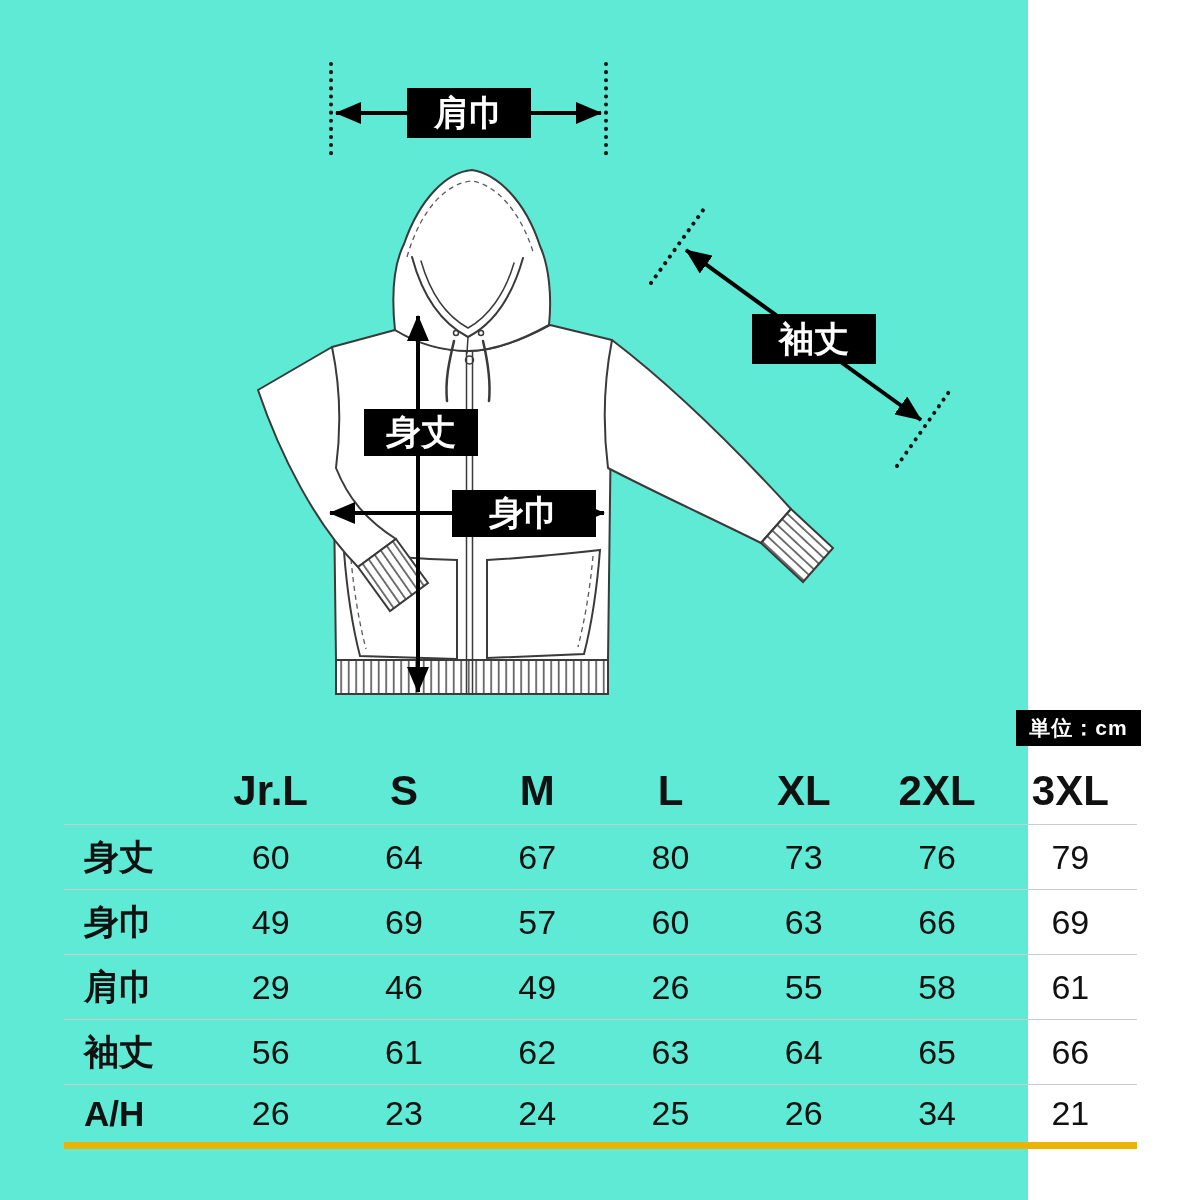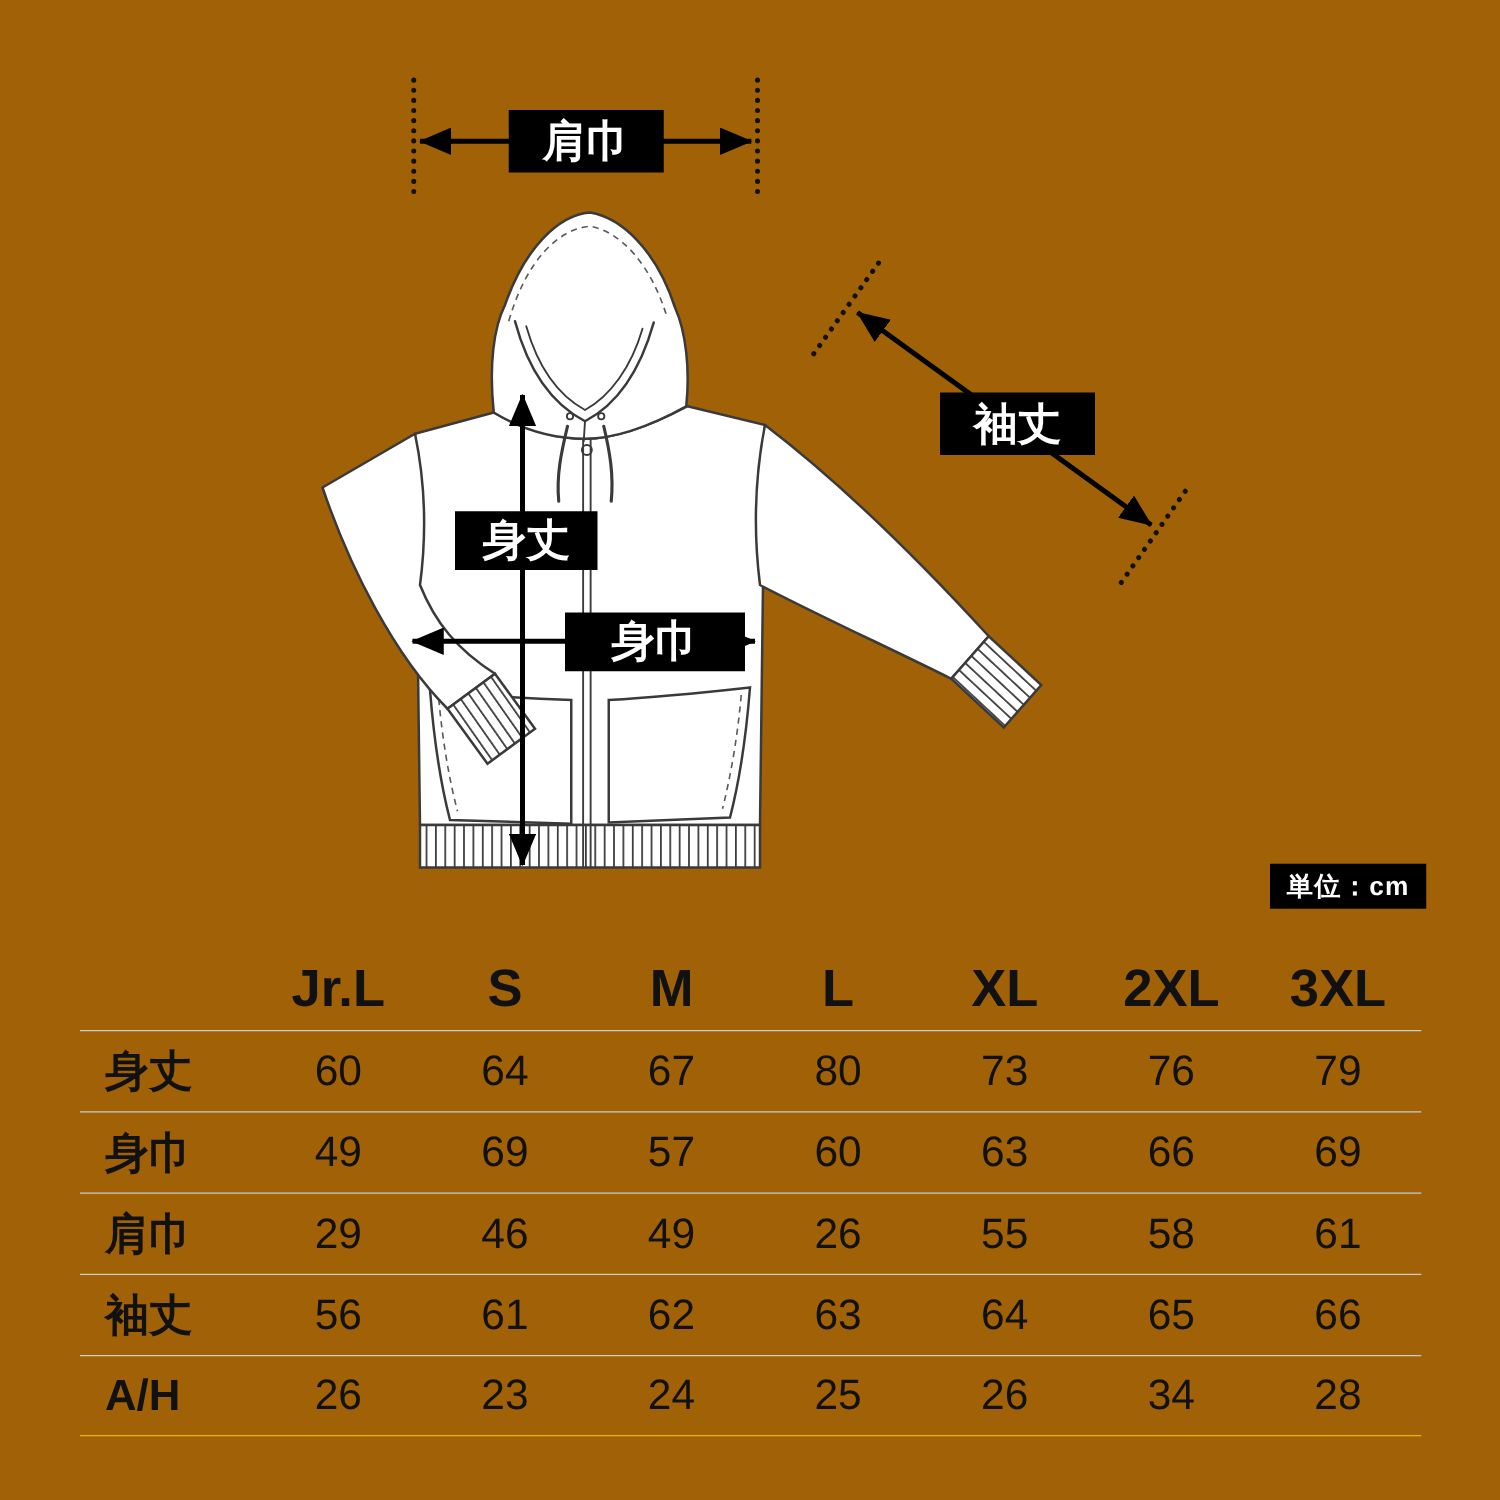--- a/index.html
+++ b/index.html
@@ -3,47 +3,47 @@
 <meta charset="utf-8">
 <style>
   * { margin:0; padding:0; box-sizing:border-box; }
   html,body { width:1200px; height:1200px; }
   body {
     background:#ffffff;
     font-family:"Liberation Sans","DejaVu Sans",sans-serif;
     position:relative;
     overflow:hidden;
   }
-  .canvas { position:absolute; inset:0; width:1200px; height:1200px; background:#a16207; }
+  .canvas { position:absolute; inset:0; width:1028px; height:1200px; background:#5eead4; }
 
   .diagram-svg { position:absolute; left:0; top:0; }
 
   
   .outline  { fill:#ffffff; stroke:#3a3a3a; stroke-width:2; stroke-linejoin:round; }
   .lineonly { fill:none; stroke:#3a3a3a; stroke-width:2; stroke-linecap:round; }
   .thin     { fill:none; stroke:#3a3a3a; stroke-width:1.5; stroke-linecap:round; }
   .dashedln { fill:none; stroke:#5a5a5a; stroke-width:1.3; stroke-dasharray:5 4; }
   .string   { fill:none; stroke:#3a3a3a; stroke-width:2.5; stroke-linecap:round; }
   .dotted   { stroke:#111; stroke-width:4; stroke-linecap:round; stroke-dasharray:0.1 8; fill:none; }
   .arrow    { stroke:#000; stroke-width:4; }
   .lblbox   { fill:#000; }
   .lbltxt   { fill:#fff; font-size:35px; font-weight:700; text-anchor:middle;
               font-family:"Liberation Sans","DejaVu Sans",sans-serif; }
 
   .unit-badge {
-    position:absolute; left:1016px; top:691px; width:125px; height:36px;
+    position:absolute; left:1016px; top:710px; width:125px; height:36px;
     background:#000; color:#fff; font-size:21px; font-weight:600;
     display:flex; align-items:center; justify-content:center; letter-spacing:1px;
   }
 
   .size-table { position:absolute; left:64px; top:758px; width:1073px; color:#111; }
   .trow { display:grid; grid-template-columns:140px repeat(7,1fr); align-items:center; }
   .thead { height:66px; font-weight:700; font-size:42px; }
   .tdata { height:65px; border-top:1px solid #cccccc; font-size:34px; font-weight:400; }
-  .tdata.last { border-bottom:1px solid #eab308; }
+  .tdata.last { border-bottom:7px solid #eab308; }
   .cell { text-align:center; }
   .rlabel { text-align:left; padding-left:20px; font-weight:700; font-size:35px; }
 </style>
 </head>
 <body>
 
 <div class="canvas">
 
   <svg class="diagram-svg" width="1200" height="755" viewBox="0 0 1200 755">
     <defs>
@@ -187,17 +187,17 @@
     </div>
 
     <div class="trow tdata last">
       <div class="cell rlabel">A/H</div>
       <div class="cell">26</div>
       <div class="cell">23</div>
       <div class="cell">24</div>
       <div class="cell">25</div>
       <div class="cell">26</div>
       <div class="cell">34</div>
-      <div class="cell">28</div>
+      <div class="cell">21</div>
     </div>
 
   </div>
 </div>
 
 </body></html>

